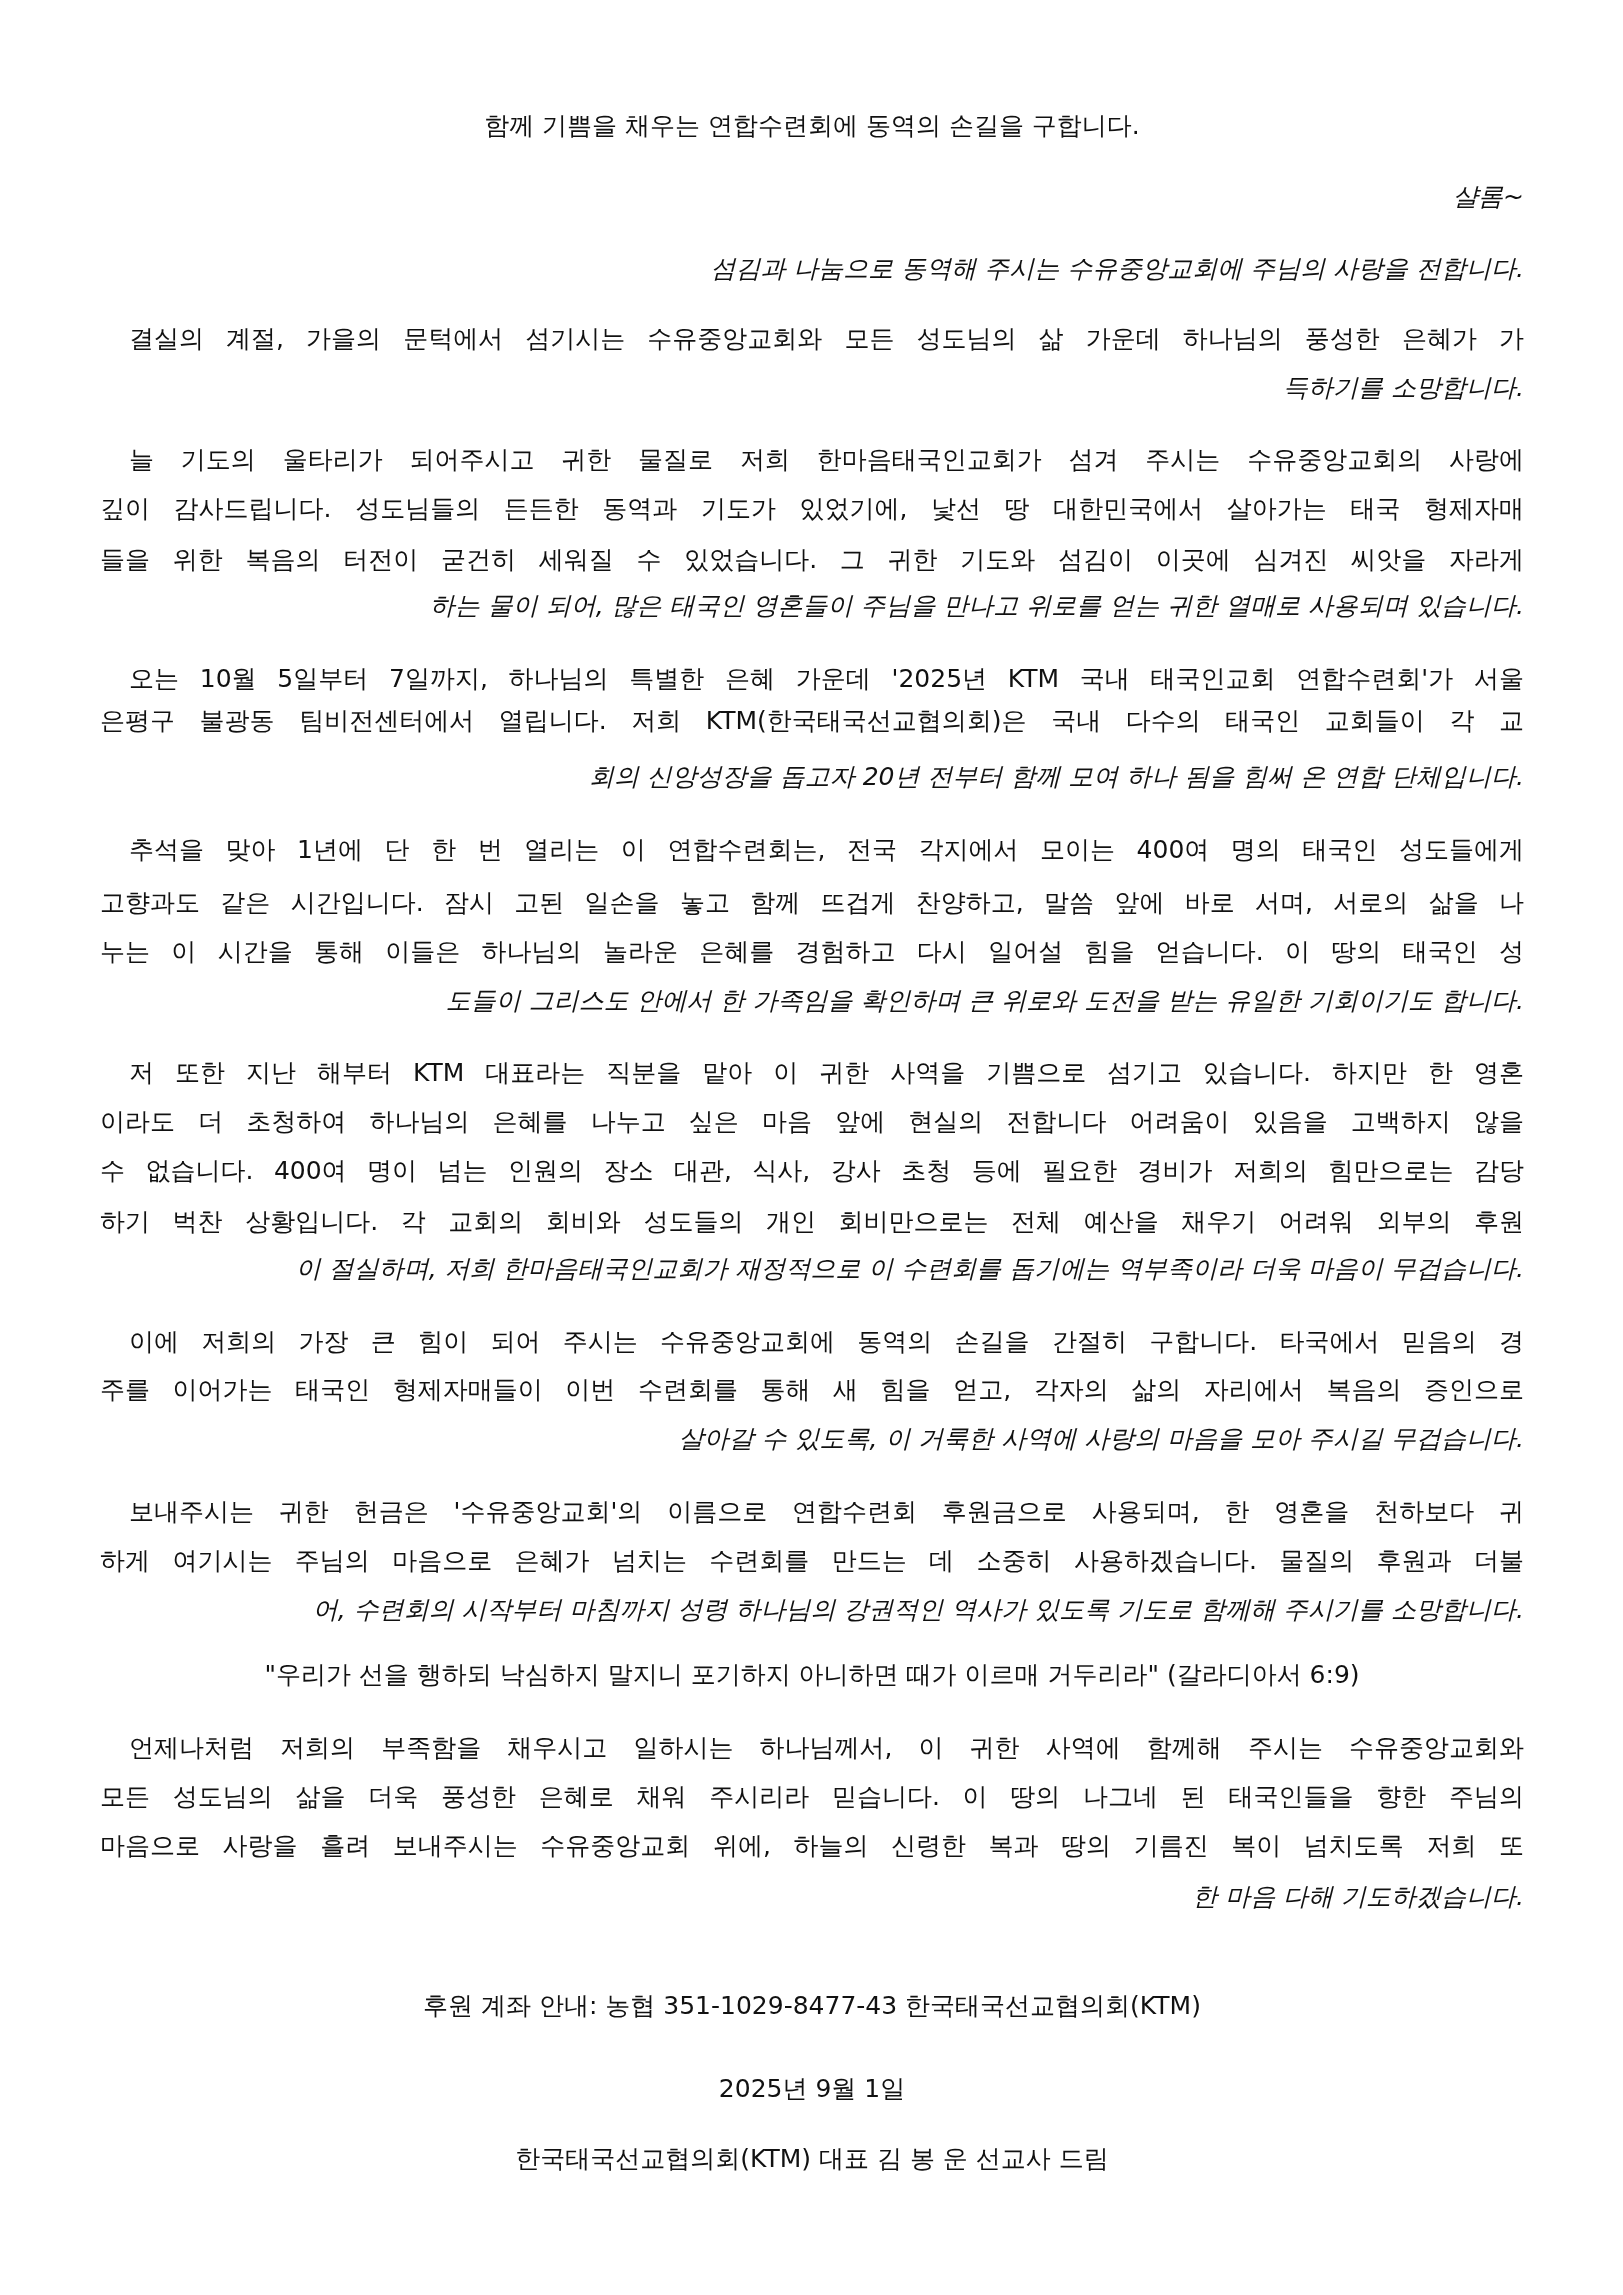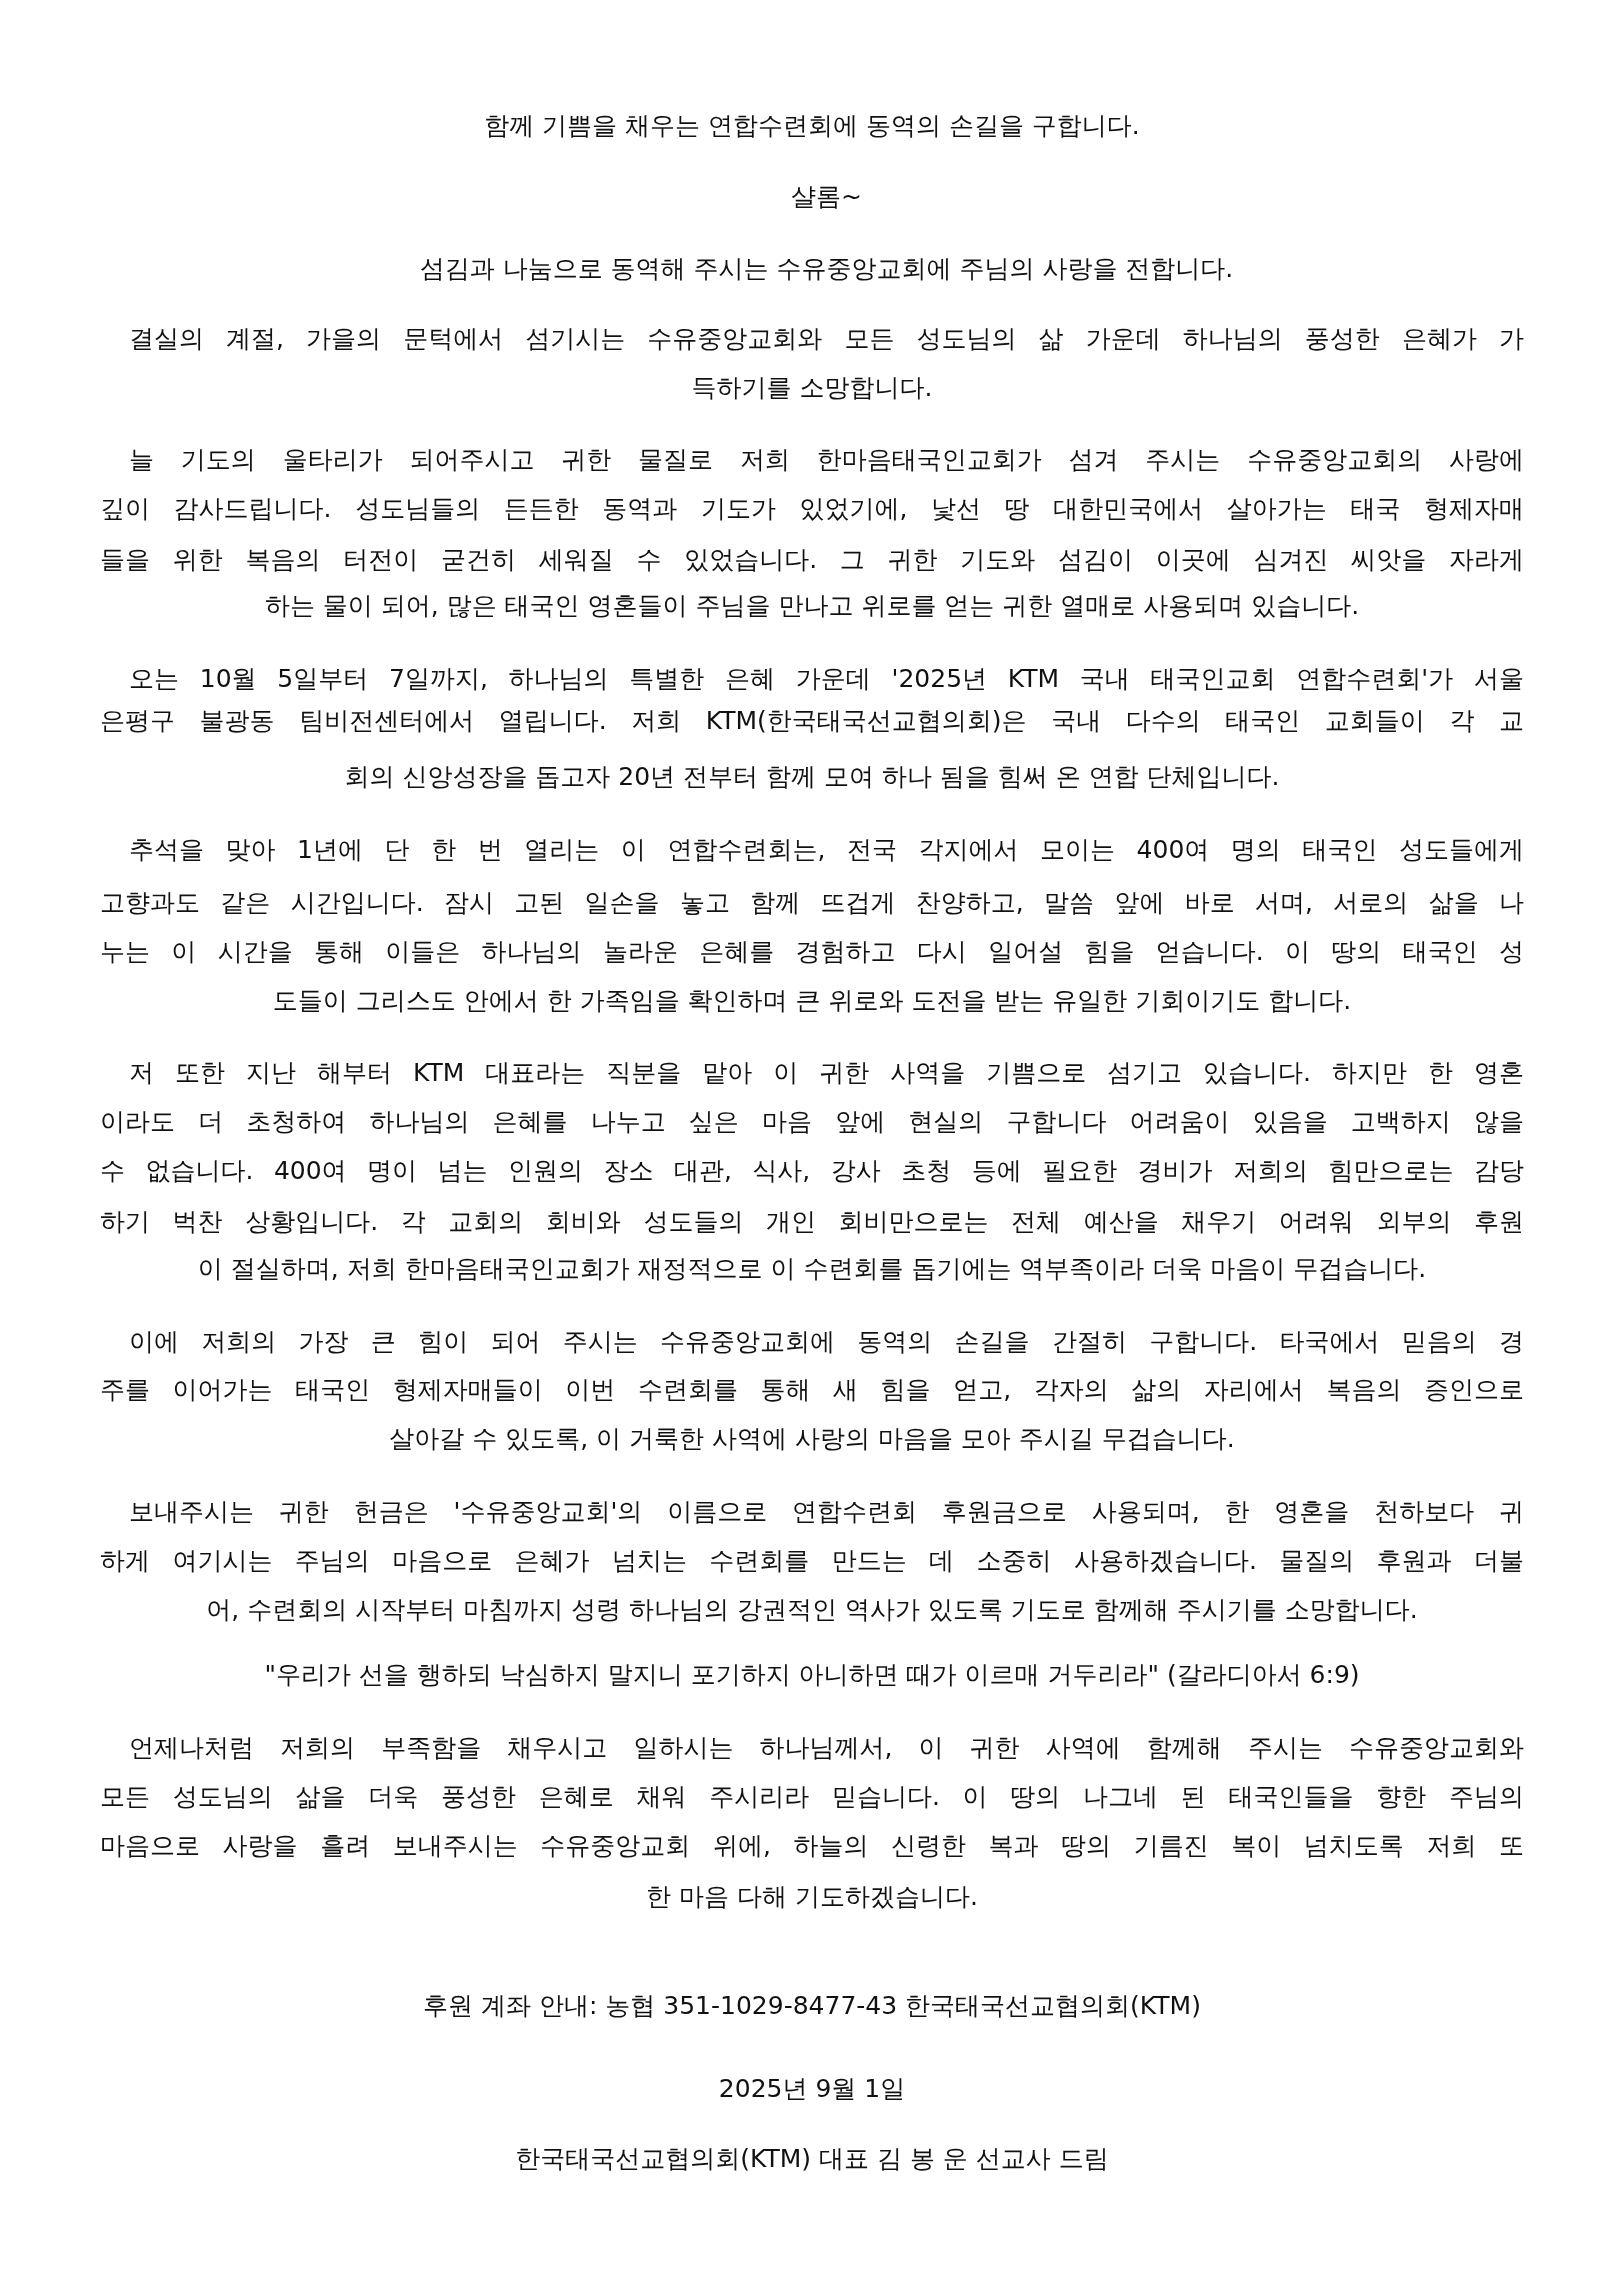--- a/index.html
+++ b/index.html
@@ -28,21 +28,21 @@
     height: 49px;
     line-height: 49px;
     font-size: 25px;
     white-space: nowrap;
     overflow: visible;
   }
   .line.just {
     text-align: justify;
     text-align-last: justify;
   }
-  .line.left { text-align: center; }
+  .line.left { text-align: right; font-style: italic; }
   .line.center { text-align: center; }
   .line.indent { padding-left: 29px; box-sizing: border-box; }
 </style>
 </head>
 <body>
 
 <div class="page">
 
   <div class="line center" style="top:101px">함께 기쁨을 채우는 연합수련회에 동역의 손길을 구합니다.</div>
 
@@ -61,21 +61,21 @@
   <div class="line just indent" style="top:654px">오는 10월 5일부터 7일까지, 하나님의 특별한 은혜 가운데 '2025년 KTM 국내 태국인교회 연합수련회'가 서울</div>
   <div class="line just" style="top:696px">은평구 불광동 팀비전센터에서 열립니다. 저희 KTM(한국태국선교협의회)은 국내 다수의 태국인 교회들이 각 교</div>
   <div class="line left" style="top:752px">회의 신앙성장을 돕고자 20년 전부터 함께 모여 하나 됨을 힘써 온 연합 단체입니다.</div>
 
   <div class="line just indent" style="top:825px">추석을 맞아 1년에 단 한 번 열리는 이 연합수련회는, 전국 각지에서 모이는 400여 명의 태국인 성도들에게</div>
   <div class="line just" style="top:878px">고향과도 같은 시간입니다. 잠시 고된 일손을 놓고 함께 뜨겁게 찬양하고, 말씀 앞에 바로 서며, 서로의 삶을 나</div>
   <div class="line just" style="top:927px">누는 이 시간을 통해 이들은 하나님의 놀라운 은혜를 경험하고 다시 일어설 힘을 얻습니다. 이 땅의 태국인 성</div>
   <div class="line left" style="top:976px">도들이 그리스도 안에서 한 가족임을 확인하며 큰 위로와 도전을 받는 유일한 기회이기도 합니다.</div>
 
   <div class="line just indent" style="top:1048px">저 또한 지난 해부터 KTM 대표라는 직분을 맡아 이 귀한 사역을 기쁨으로 섬기고 있습니다. 하지만 한 영혼</div>
-  <div class="line just" style="top:1097px">이라도 더 초청하여 하나님의 은혜를 나누고 싶은 마음 앞에 현실의 구합니다 어려움이 있음을 고백하지 않을</div>
+  <div class="line just" style="top:1097px">이라도 더 초청하여 하나님의 은혜를 나누고 싶은 마음 앞에 현실의 전합니다 어려움이 있음을 고백하지 않을</div>
   <div class="line just" style="top:1146px">수 없습니다. 400여 명이 넘는 인원의 장소 대관, 식사, 강사 초청 등에 필요한 경비가 저희의 힘만으로는 감당</div>
   <div class="line just" style="top:1197px">하기 벅찬 상황입니다. 각 교회의 회비와 성도들의 개인 회비만으로는 전체 예산을 채우기 어려워 외부의 후원</div>
   <div class="line left" style="top:1244px">이 절실하며, 저희 한마음태국인교회가 재정적으로 이 수련회를 돕기에는 역부족이라 더욱 마음이 무겁습니다.</div>
 
   <div class="line just indent" style="top:1317px">이에 저희의 가장 큰 힘이 되어 주시는 수유중앙교회에 동역의 손길을 간절히 구합니다. 타국에서 믿음의 경</div>
   <div class="line just" style="top:1365px">주를 이어가는 태국인 형제자매들이 이번 수련회를 통해 새 힘을 얻고, 각자의 삶의 자리에서 복음의 증인으로</div>
   <div class="line left" style="top:1414px">살아갈 수 있도록, 이 거룩한 사역에 사랑의 마음을 모아 주시길 무겁습니다.</div>
 
   <div class="line just indent" style="top:1487px">보내주시는 귀한 헌금은 '수유중앙교회'의 이름으로 연합수련회 후원금으로 사용되며, 한 영혼을 천하보다 귀</div>
   <div class="line just" style="top:1536px">하게 여기시는 주님의 마음으로 은혜가 넘치는 수련회를 만드는 데 소중히 사용하겠습니다. 물질의 후원과 더불</div>

